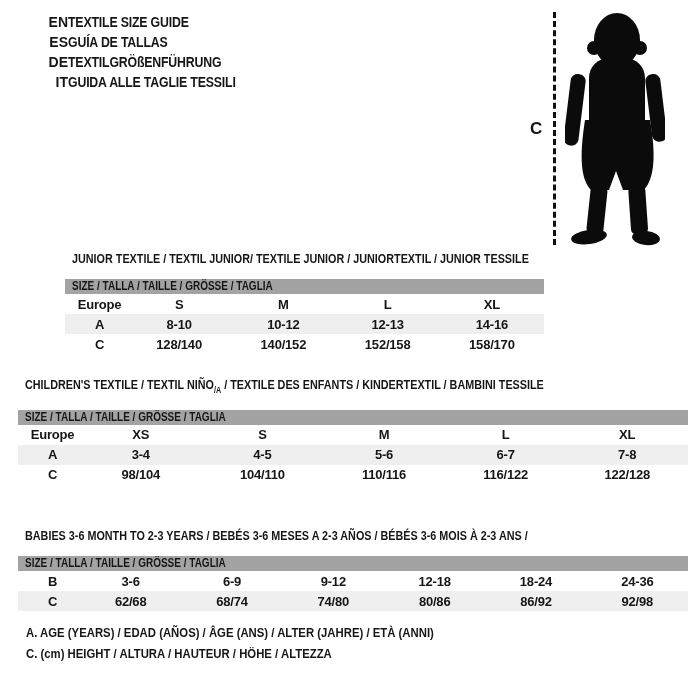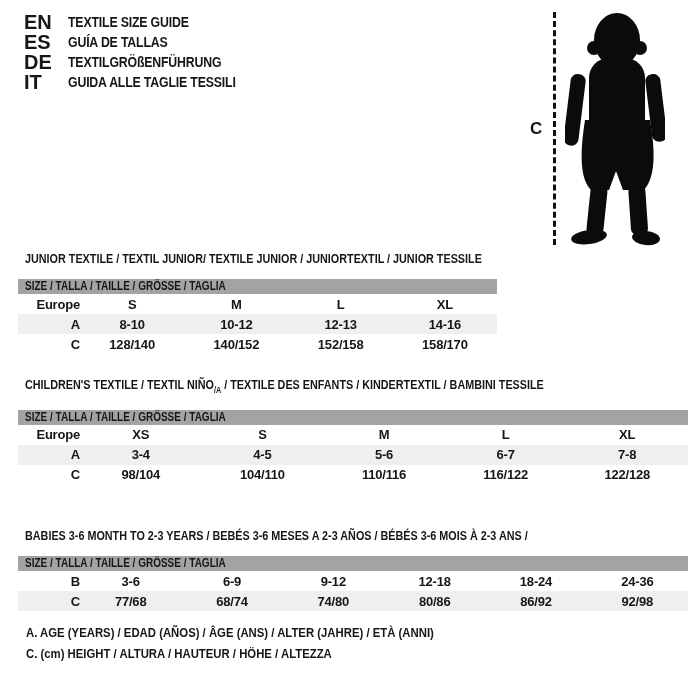--- a/index.html
+++ b/index.html
@@ -9,45 +9,45 @@
     height: 700px;
     background: #ffffff;
     font-family: "Liberation Sans", "DejaVu Sans", sans-serif;
     color: #161616;
     overflow: hidden;
   }
 
   
   .languages { position: absolute; left: 24px; top: 12px; }
   .lang-row { display: flex; height: 20px; line-height: 20px; }
-  .lang-code { width: 44px; font-size: 20px; font-weight: 700; }
+  .lang-code { width: 44px; font-size: 14px; font-weight: 700; text-align: right; }
   .lang-title { font-size: 14px; font-weight: 700; letter-spacing: -0.2px;
                 display: inline-block; transform: scaleX(0.88); transform-origin: left center; white-space: nowrap; }
 
   
   .fig-label { position: absolute; left: 530px; top: 119px; font-size: 17px; font-weight: 700; }
   .measure-line { position: absolute; left: 553px; top: 12px; height: 233px; width: 0;
                   border-left: 3px dashed #111; }
   .silhouette { position: absolute; left: 565px; top: 8px; }
 
   
   .tblock { position: absolute; left: 18px; }
-  .t1 { top: 251px; width: 479px; }
+  .t1 { top: 251px; width: 479px; margin-left: 47px; }
   .t2 { top: 377px; width: 670px; }
   .t3 { top: 492px; width: 670px; margin-top: 36px; }
   .ttitle { margin: 0 0 12px 7px; font-size: 13.5px; font-weight: 700; line-height: 16px; white-space: nowrap; }
   .condensed { display: inline-block; transform: scaleX(0.8); transform-origin: left center; white-space: nowrap; }
   .sub { font-size: 9px; vertical-align: sub; }
 
   table.sizes { border-collapse: collapse; width: 100%; table-layout: fixed; }
   th.bar { background: #a3a3a3; text-align: left; font-size: 12.5px; font-weight: 700;
            height: 15px; padding: 0 0 0 7px; line-height: 15px; }
   td { height: 20px; text-align: center; font-size: 13px; font-weight: 700; padding: 0;
        letter-spacing: -0.2px; }
-  td.rowlabel { text-align: right; padding-left: 7px; }
+  td.rowlabel { text-align: center; padding-left: 7px; }
   tr.shaded td { background: #efefef; }
   col.c-label { width: 62px; }
 
   
   .legend { position: absolute; left: 26px; top: 623px; }
   .legend-line { height: 20.5px; line-height: 20.5px; font-size: 13.5px; font-weight: 700; white-space: nowrap; }
   .legend-line .condensed { transform: scaleX(0.84); }
 </style>
 </head>
 <body>
@@ -217,21 +217,21 @@
           <td class="rowlabel">B</td>
           <td>3-6</td>
           <td>6-9</td>
           <td>9-12</td>
           <td>12-18</td>
           <td>18-24</td>
           <td>24-36</td>
         </tr>
         <tr class="shaded">
           <td class="rowlabel">C</td>
-          <td>77/68</td>
+          <td>62/68</td>
           <td>68/74</td>
           <td>74/80</td>
           <td>80/86</td>
           <td>86/92</td>
           <td>92/98</td>
         </tr>
       </tbody>
     </table>
   </section>
 

